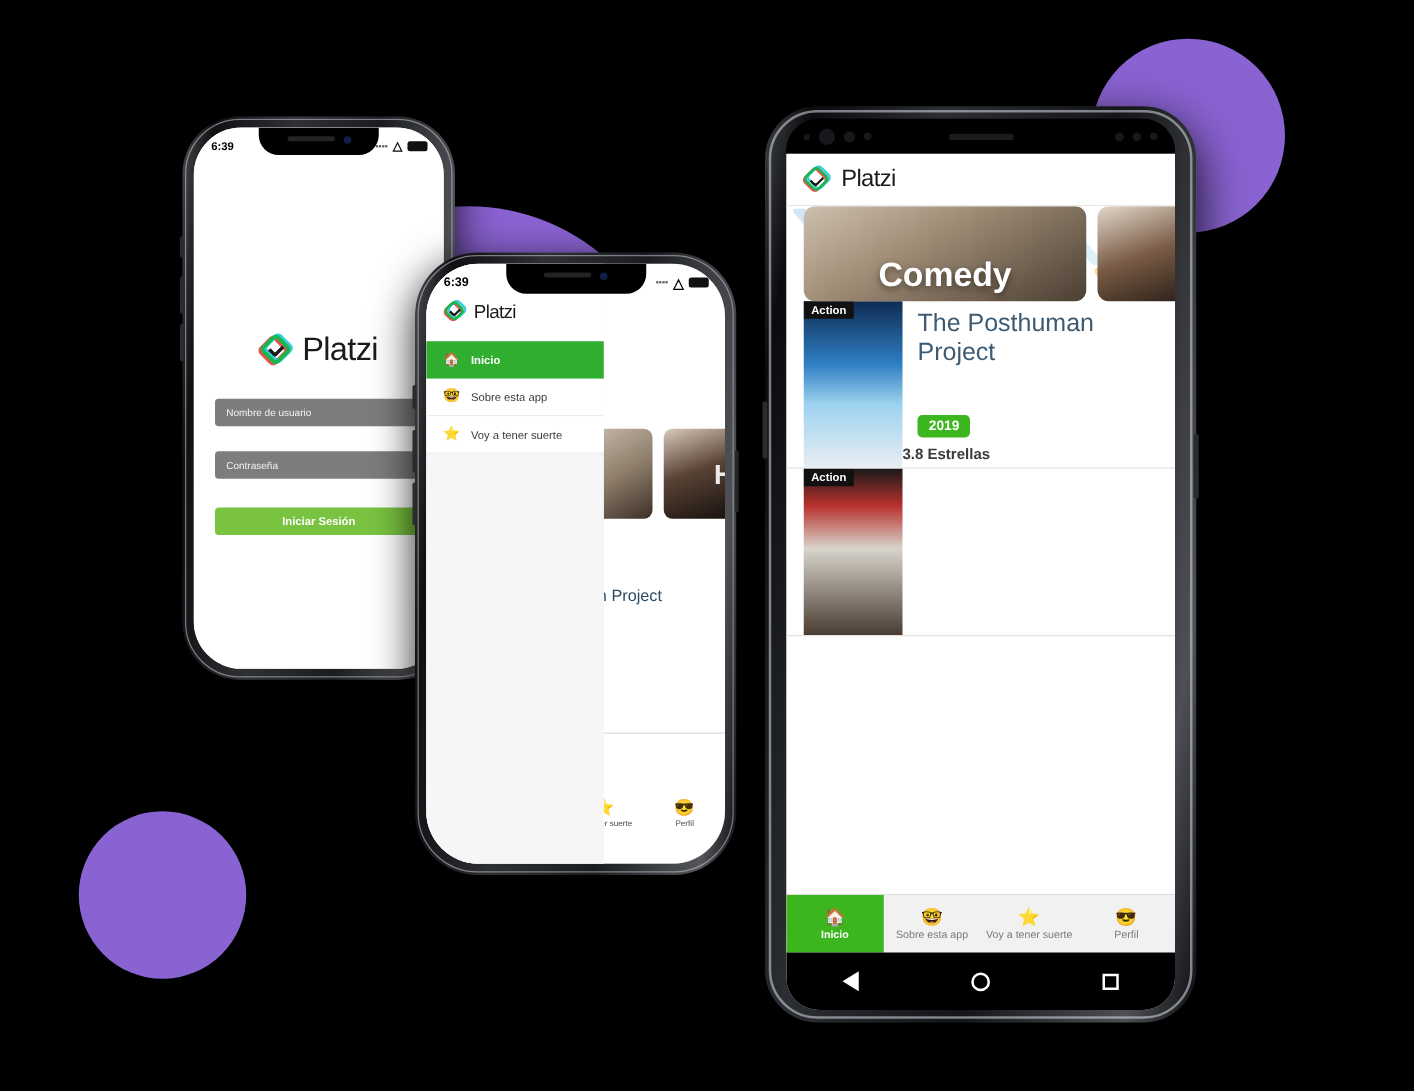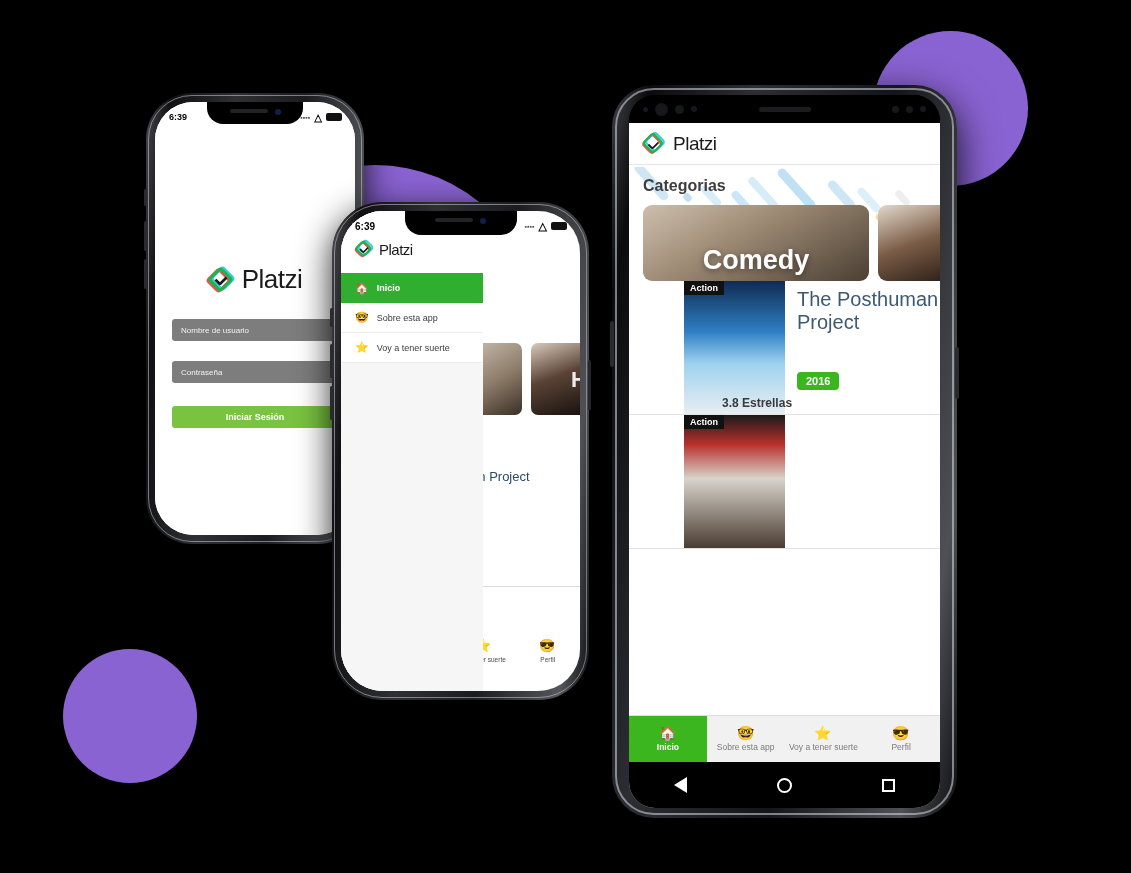--- a/index.html
+++ b/index.html
@@ -197,21 +197,21 @@
   .cat-card{
     height:76px; border-radius:9px; position:relative; overflow:hidden;
     display:flex; align-items:center; justify-content:center; flex:0 0 auto;
   }
   .cat-card.comedy{ width:226px; background:linear-gradient(150deg,#cdbfae 0%,#9f8c76 40%,#4b3f33 100%); }
   .cat-card.horror{ width:110px; background:linear-gradient(160deg,#e3d8cb 0%,#7a5c46 45%,#140e0a 100%); }
   .cat-label{ color:#fff; font-size:27px; font-weight:bold; text-shadow:0 2px 6px rgba(0,0,0,.45);margin-top:34px; }
 
   .rec-title{ font-size:16px; font-weight:bold; color:#3d3d3d; padding:24px 0 6px 14px; }
   .mv-row{ display:flex; gap:12px; padding:0 0 0 14px; border-bottom:1px solid #e2e2e2; position:relative; min-height:133px; }
-  .mv-poster{ width:101px; height:133px; position:relative; flex:0 0 auto; overflow:hidden;margin-left:41px; }
+  .mv-poster{ width:79px; height:133px; position:relative; flex:0 0 auto; overflow:hidden; }
   .mv-poster.p1{ background:linear-gradient(180deg,#0f2b52 0%,#2f7fc4 38%,#9dd2ef 62%,#e8eef2 100%); }
   .mv-poster.p2{ background:linear-gradient(180deg,#1a1a1a 0%,#b8302c 22%,#d8d4cb 48%,#4a3c32 100%); }
   .mv-badge{
     position:absolute; left:0; top:0; background:#111; color:#fff;
     font-size:9px; font-weight:bold; padding:2px 6px;
   }
   .mv-meta{ flex:1; padding-top:7px; }
   .mv-name{ font-size:20px; color:#3d5a73; }
   .mv-year{
     display:inline-block; margin-top:38px; background:#3bb61e; color:#fff;
@@ -400,39 +400,38 @@
             <i class="stripe" style="left:130px;top:6px;width:8px;height:40px;background:#d6ecf7;"></i>
             <i class="stripe" style="left:163px;top:-4px;width:9px;height:52px;background:#bfe1f3;"></i>
             <i class="stripe" style="left:186px;top:42px;width:7px;height:9px;background:#d2e9f6;"></i>
             <i class="stripe" style="left:208px;top:10px;width:9px;height:36px;background:#cfe7f5;"></i>
             <i class="stripe" style="left:236px;top:18px;width:8px;height:30px;background:#dcf0fa;"></i>
             <i class="stripe" style="left:248px;top:46px;width:7px;height:11px;background:#f7dd9a;"></i>
             <i class="stripe" style="left:270px;top:22px;width:7px;height:18px;background:#eeeeee;"></i>
             <i class="stripe" style="left:286px;top:44px;width:8px;height:22px;background:#f8e4c7;"></i>
           </div>
 
-          <div class="sec-title">Categorias</div>
 
           <div class="cat-row">
             <div class="cat-card comedy">
               <span class="cat-label">Comedy</span>
             </div>
             <div class="cat-card horror">
               
             </div>
           </div>
 
 
           <div class="mv-row">
             <div class="mv-poster p1">
               <span class="mv-badge">Action</span>
             </div>
             <div class="mv-meta">
               <div class="mv-name">The Posthuman Project</div>
-              <span class="mv-year">2016</span>
+              <span class="mv-year">2019</span>
             </div>
             <div class="mv-stars">3.8 Estrellas</div>
           </div>
 
           <div class="mv-row">
             <div class="mv-poster p2">
               <span class="mv-badge">Action</span>
             </div>
           </div>
         </div>

